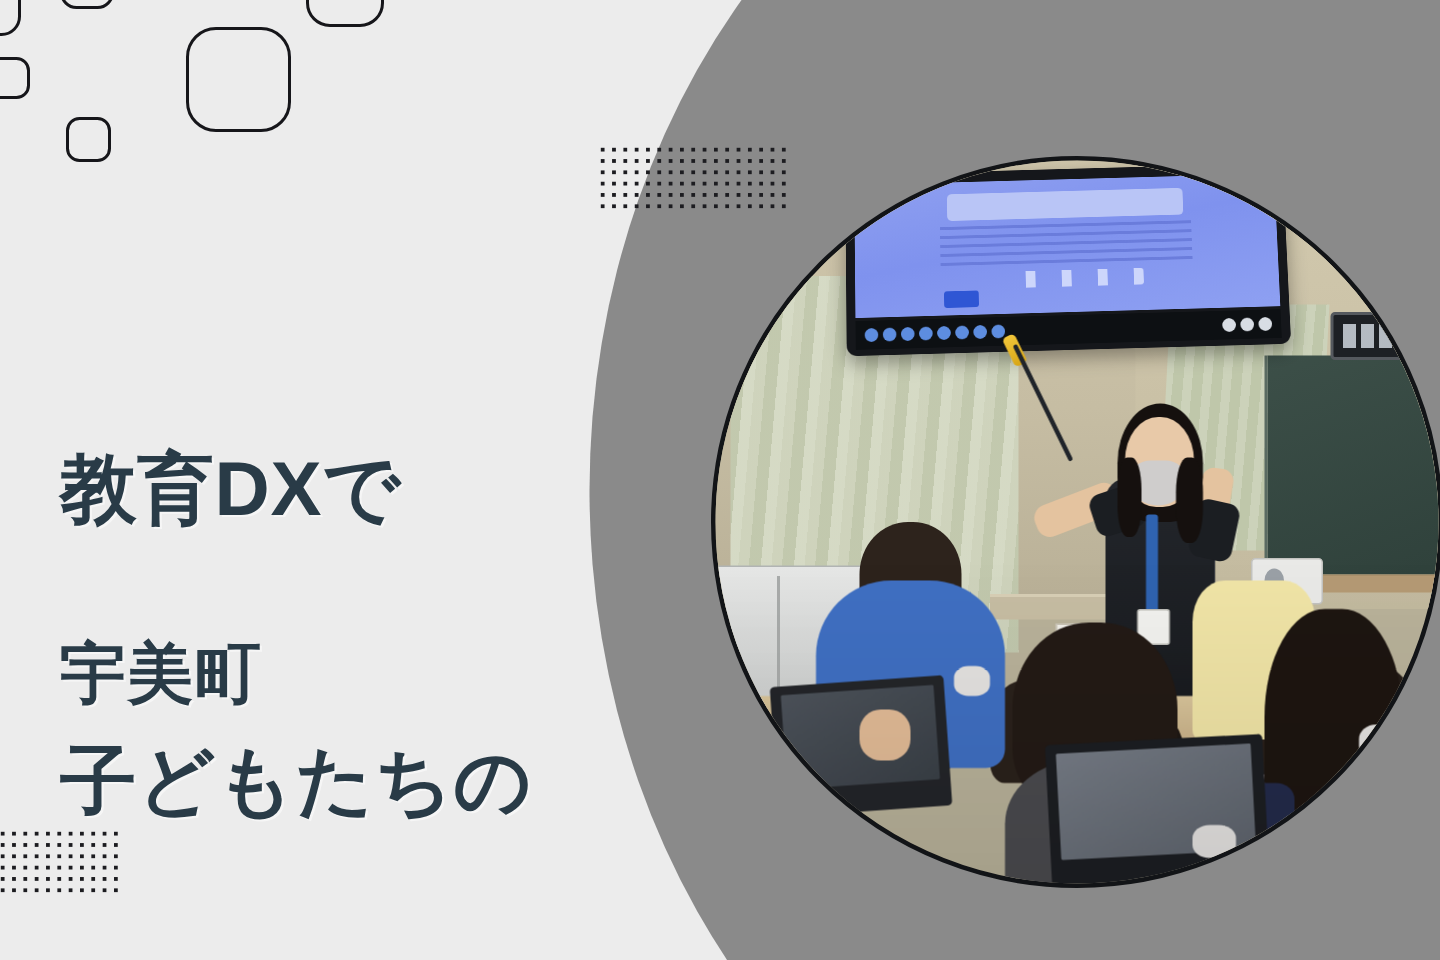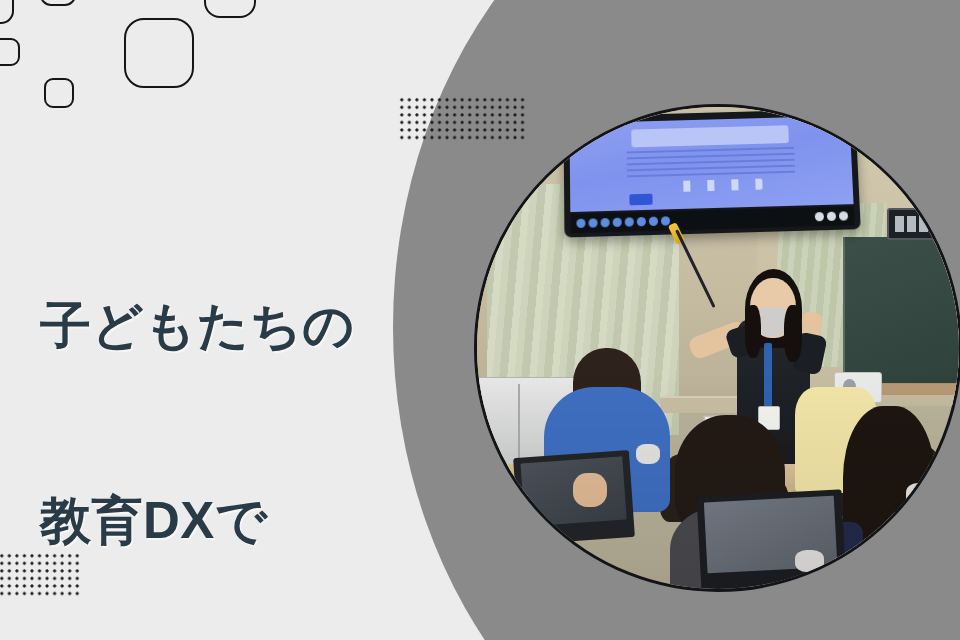--- a/index.html
+++ b/index.html
@@ -428,19 +428,20 @@
 
       <div class="mask-w mk1"></div>
       <div class="mask-w mk2"></div>
       <div class="mask-w mk3"></div>
 
       <div class="photo-shade"></div>
     </div>
   </div>
 
   <div class="headline">
+    <span>教育DXで</span>
     <span>子どもたちの</span>
-    <span>教育DXで</span>
     
   </div>
 
+  <div class="subtitle">宇美町</div>
 
 </div>
 
 </body></html>

